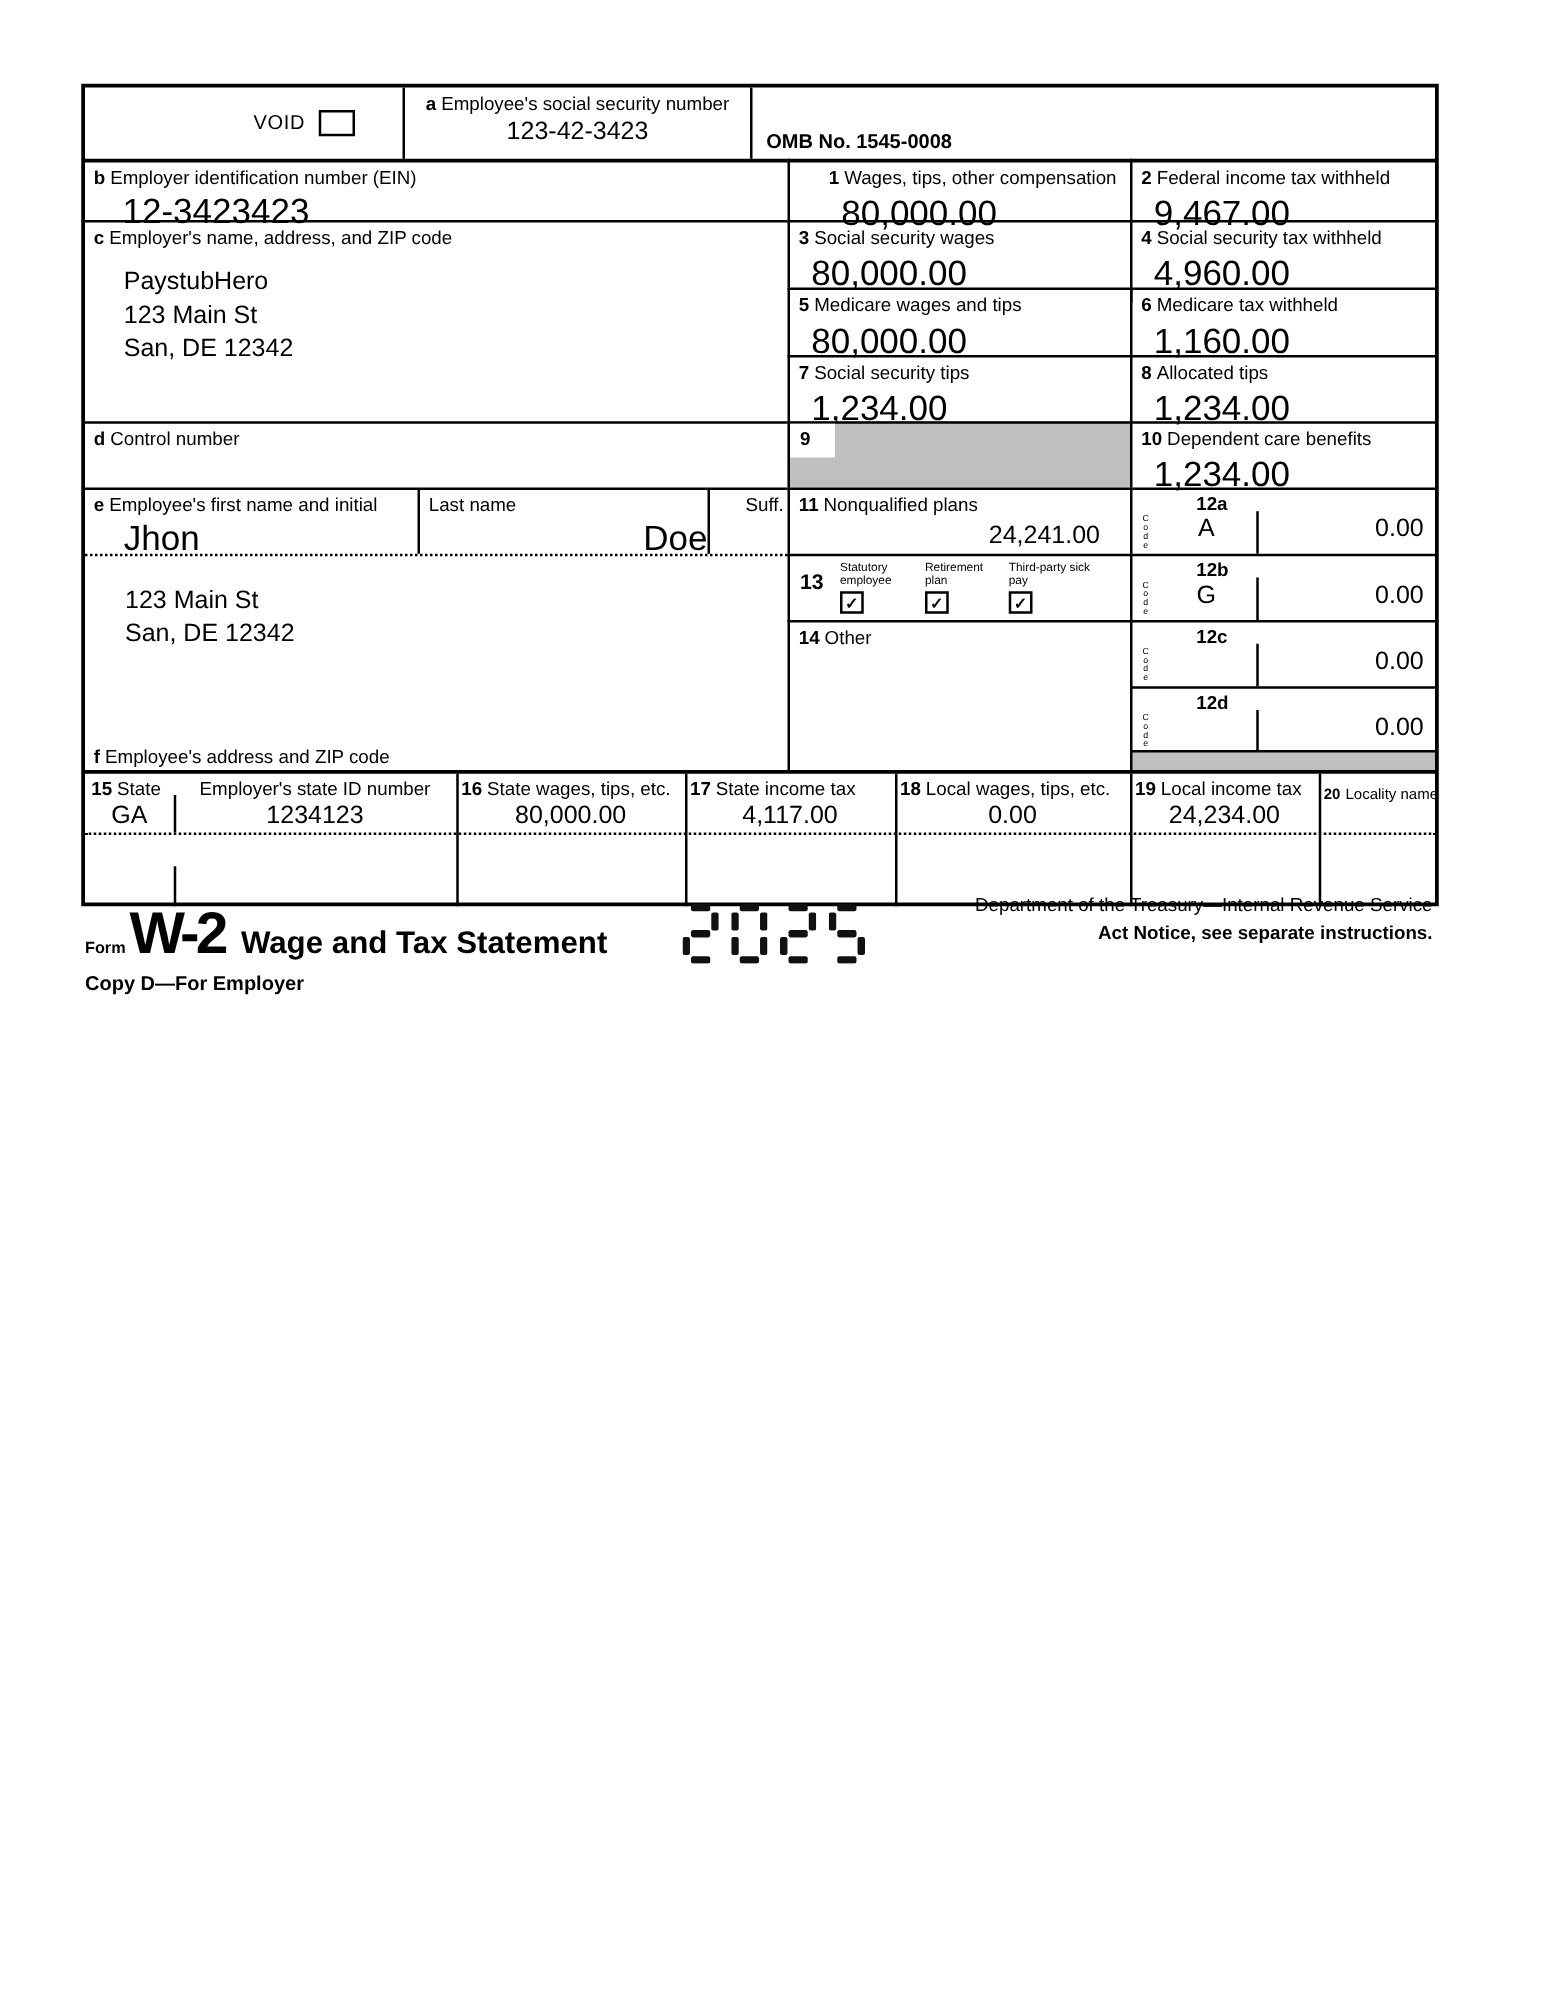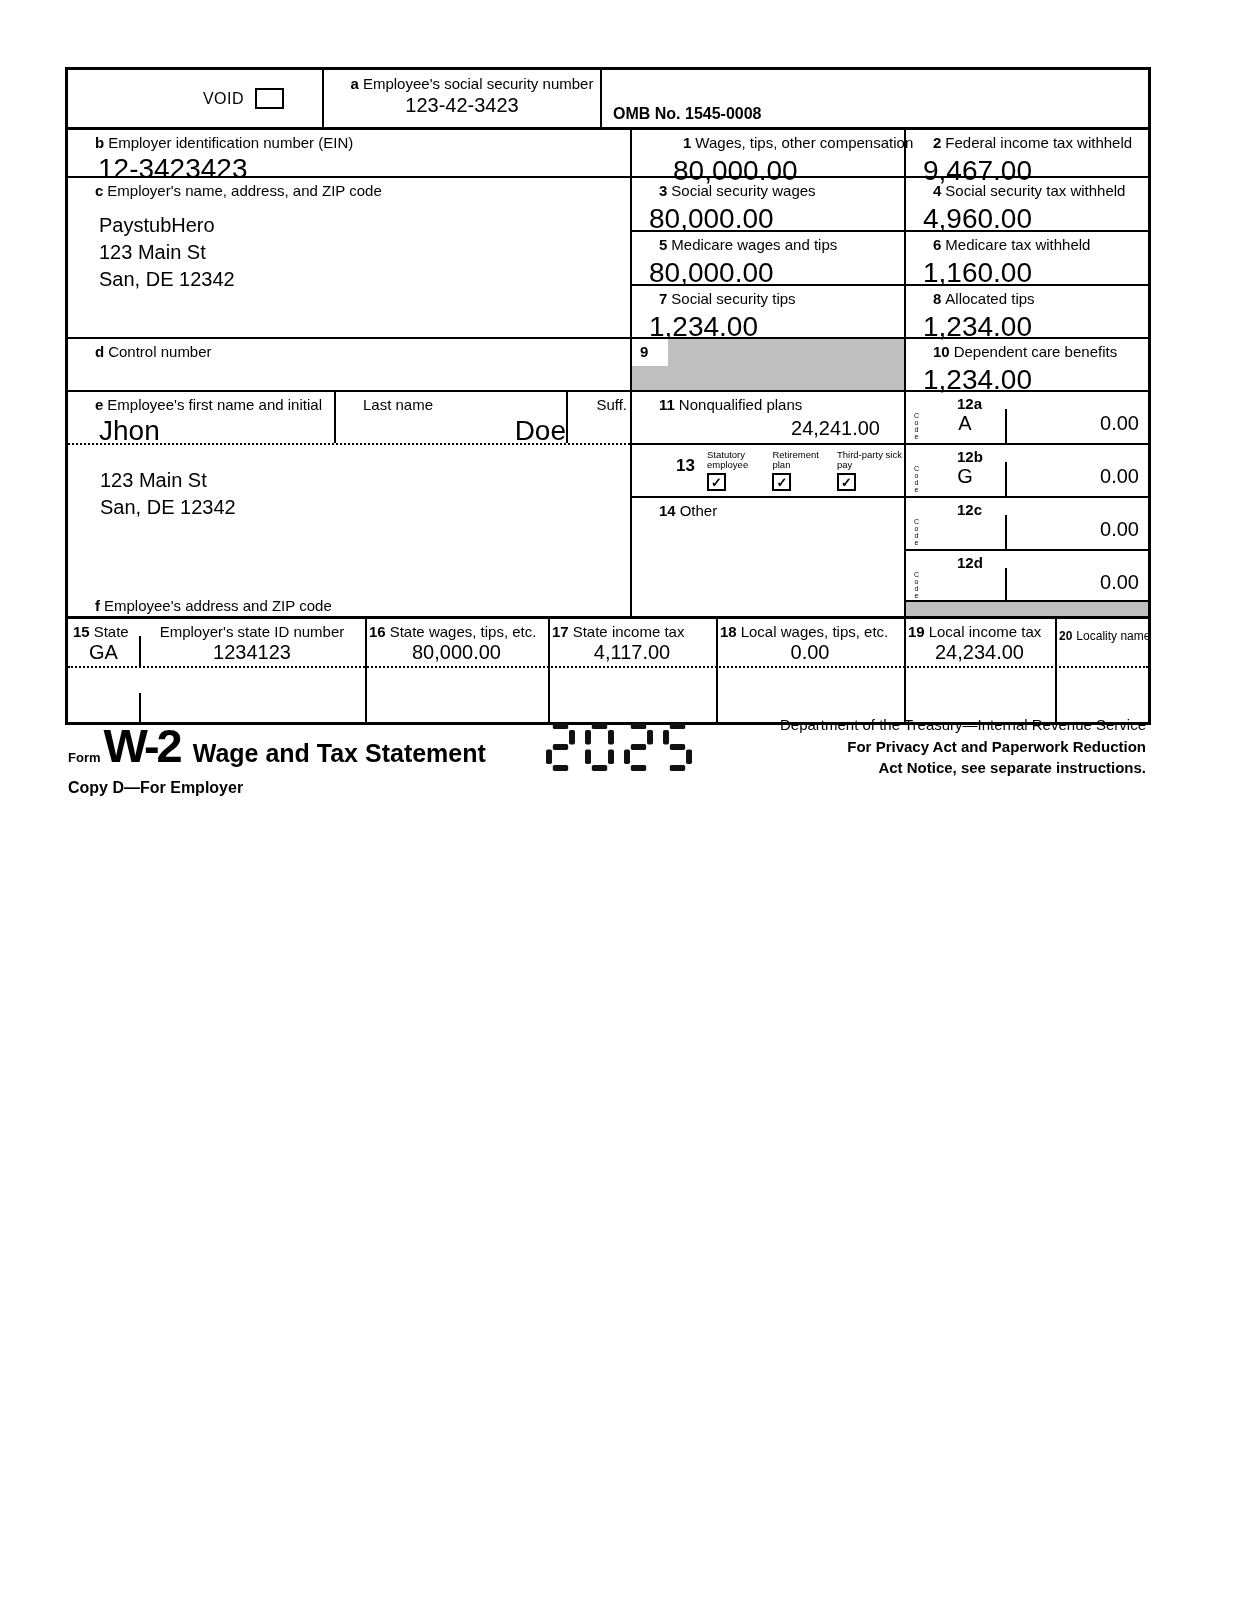--- a/index.html
+++ b/index.html
@@ -7,21 +7,21 @@
   .page { position:relative; width:1241px; height:1603px; background:#fff;
           font-family:"Liberation Sans", sans-serif; color:#000; overflow:hidden; }
 
   .form { position:absolute; left:65px; top:67px; width:1086px; height:658px;
           border:3px solid #000; }
   .cell { position:absolute; }
   .bl { border-left:2px solid #000; }
   .bt { border-top:2px solid #000; }
   .bt3 { border-top:3px solid #000; }
 
-  .boxlabel { font-size:15px; line-height:17px; padding:4px 4px 0 7px; white-space:nowrap;margin-left:20px; }
+  .boxlabel { font-size:15px; line-height:17px; padding:4px 4px 0 7px; white-space:nowrap; }
   .bnum { font-weight:bold; margin-right:4px; }
   .boxval { font-size:28px; padding-left:17px; margin-top:4px; white-space:nowrap; }
   .boxval-r { font-size:20px; text-align:right; padding-right:24px; margin-top:4px; }
 
   
   .void-cell { left:0; top:0; width:254px; height:57px; display:flex; align-items:center;
                justify-content:flex-end; padding-right:38px; gap:11px; }
   .void-label { font-size:16px; letter-spacing:0.5px; }
   .void-box { width:29px; height:21px; border:2px solid #000; }
   .a-cell { left:254px; top:0; width:278px; height:57px; text-align:center; }
@@ -43,21 +43,21 @@
   .b12 { position:relative; width:100%; height:100%;padding-left:44px; }
   .b12num { font-weight:bold; font-size:15px; padding:3px 0 0 7px; }
   .b12code { position:absolute; left:7px; top:20px; font-size:7px; line-height:7px;
              writing-mode:vertical-rl; text-orientation:upright; }
   .b12letter { position:absolute; left:36px; top:20px; width:46px; text-align:center; font-size:20px; }
   .b12sep { position:absolute; left:99px; top:17px; bottom:0; width:0; border-left:2px solid #000; }
   .b12amt { position:absolute; right:9px; top:20px; font-size:20px; }
 
   
   .b13 { display:flex; padding:5px 0 0 8px; }
-  .b13num { font-weight:bold; font-size:17px; padding-top:6px; width:24px;margin-left:36px; }
+  .b13num { font-weight:bold; font-size:17px; padding-top:6px; width:24px; }
   .b13item { margin-left:8px; }
   .b13item .lab { font-size:9.5px; line-height:10px; height:22px; }
   .b13item:nth-child(2) { width:60px; }
   .b13item:nth-child(3) { width:59px; }
   .b13item:nth-child(4) { width:70px; }
   .ckbox { width:19px; height:18px; border:2px solid #000; display:flex; align-items:center;
            justify-content:center; font-size:13px; font-weight:bold; margin-top:1px; }
 
   
   .state { left:0; top:546px; width:1080px; height:106px; }
@@ -300,17 +300,16 @@
       <svg viewBox="0 0 34 56" width="29" height="48">
         <rect x="8" y="0" width="18" height="7" rx="2"></rect>
         <rect x="0" y="8" width="7" height="17" rx="2"></rect>
         <rect x="8" y="24.5" width="18" height="7" rx="2"></rect>
         <rect x="27" y="31" width="7" height="17" rx="2"></rect>
         <rect x="8" y="49" width="18" height="7" rx="2"></rect>
       </svg>
     </div>
   <div class="fright">
     <div>Department of the Treasury—Internal Revenue Service</div>
-    <div class="b">For Privacy Act and Paperwork Reduction</div>
     <div class="b">Act Notice, see separate instructions.</div>
   </div>
   <div class="copy">Copy D—For Employer</div>
 </div>
 
 </body></html>

